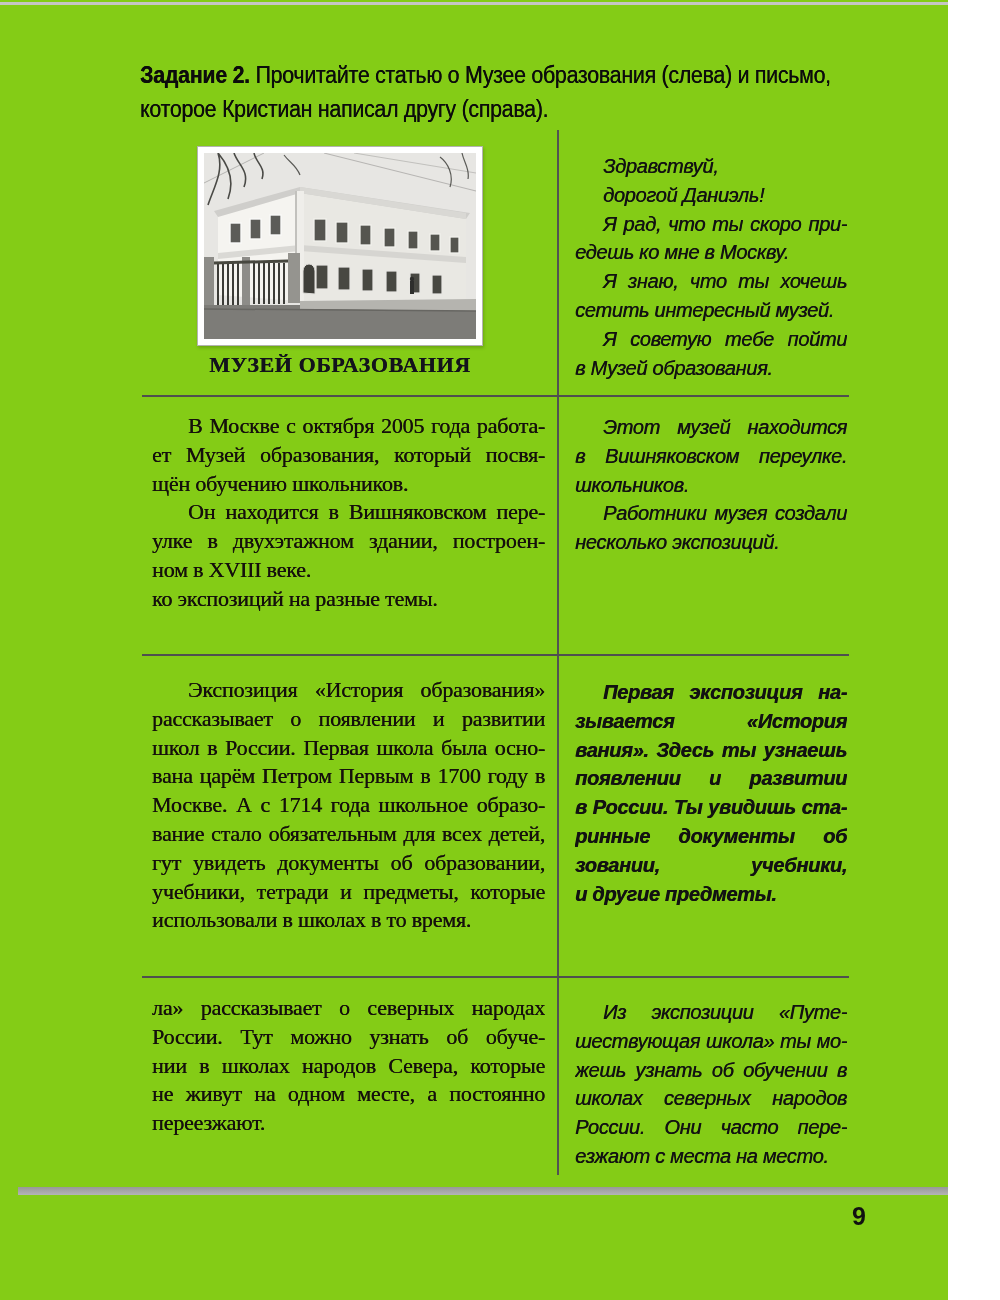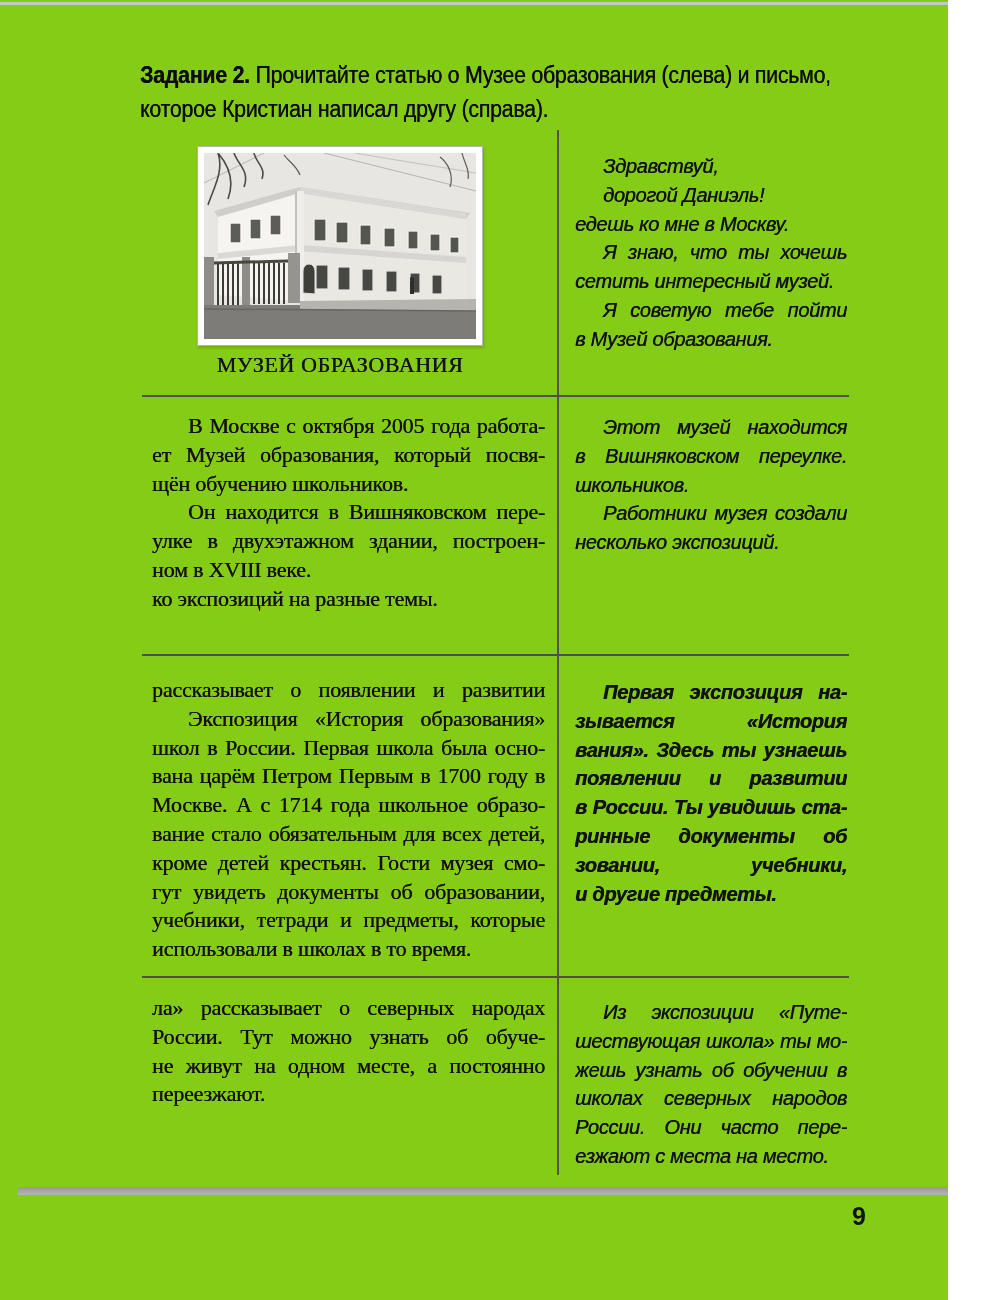--- a/index.html
+++ b/index.html
@@ -24,21 +24,21 @@
   #rule1 { top:395px; } #rule2 { top:654px; } #rule3 { top:976px; }
 
   .photo-frame {
     position:absolute; left:197px; top:146px; width:272px; height:186px;
     background:#ffffff; border:1px solid #b3b3b0; padding:6px;
     box-shadow:1px 2px 3px rgba(0,0,0,0.18);
   }
   .photo-frame svg { display:block; width:272px; height:186px; }
   .caption {
     position:absolute; left:197px; top:352px; width:286px; text-align:center;
-    font-family:"Liberation Serif", serif; font-weight:normal;
+    font-family:"Liberation Serif", serif; font-weight:bold;
     font-size:22px; letter-spacing:0.6px; color:#13131c;
     text-shadow:0.3px 0 0 currentColor;
   }
 
   .block { position:absolute; }
   .article-block {
     left:152px; width:393px;
     font-family:"Liberation Serif", serif; font-size:22px; letter-spacing:-0.2px;
     color:#15100c; text-shadow:0.35px 0 0 currentColor;
   }
@@ -168,41 +168,42 @@
   <div class="block article-block" id="article-1">
       <div class="line jl ind">В Москве с октября 2005 года работа-</div>
       <div class="line jl">ет Музей образования, который посвя-</div>
       <div class="line">щён обучению школьников.</div>
       <div class="line jl ind">Он находится в Вишняковском пере-</div>
       <div class="line jl">улке в двухэтажном здании, построен-</div>
       <div class="line">ном в XVIII веке.</div>
       <div class="line">ко экспозиций на разные темы.</div>
     </div>
   <div class="block article-block" id="article-2">
+      <div class="line jl ind">Экспозиция «История образования»</div>
       <div class="line jl">рассказывает о появлении и развитии</div>
-      <div class="line jl ind">Экспозиция «История образования»</div>
       <div class="line jl">школ в России. Первая школа была осно-</div>
       <div class="line jl">вана царём Петром Первым в 1700 году в</div>
       <div class="line jl">Москве. А с 1714 года школьное образо-</div>
       <div class="line jl">вание стало обязательным для всех детей,</div>
-      <div class="line jl">кроме детей крестьян. Гости музея смо-</div>
       <div class="line jl">гут увидеть документы об образовании,</div>
       <div class="line jl">учебники, тетради и предметы, которые</div>
       <div class="line">использовали в школах в то время.</div>
     </div>
   <div class="block article-block" id="article-3">
       <div class="line jl">ла» рассказывает о северных народах</div>
       <div class="line jl">России. Тут можно узнать об обуче-</div>
+      <div class="line jl">нии в школах народов Севера, которые</div>
       <div class="line jl">не живут на одном месте, а постоянно</div>
       <div class="line">переезжают.</div>
     </div>
 
   <div class="block letter-block" id="letter-1">
       <div class="line ind">Здравствуй,</div>
       <div class="line ind">дорогой Даниэль!</div>
+      <div class="line jl ind">Я рад, что ты скоро при-</div>
       <div class="line">едешь ко мне в Москву.</div>
       <div class="line jl ind">Я знаю, что ты хочешь по-</div>
       <div class="line">сетить интересный музей.</div>
       <div class="line jl ind">Я советую тебе пойти</div>
       <div class="line">в Музей образования.</div>
     </div>
   <div class="block letter-block" id="letter-2">
       <div class="line jl ind">Этот музей находится</div>
       <div class="line jl">в Вишняковском переулке.</div>
       <div class="line">школьников.</div>

